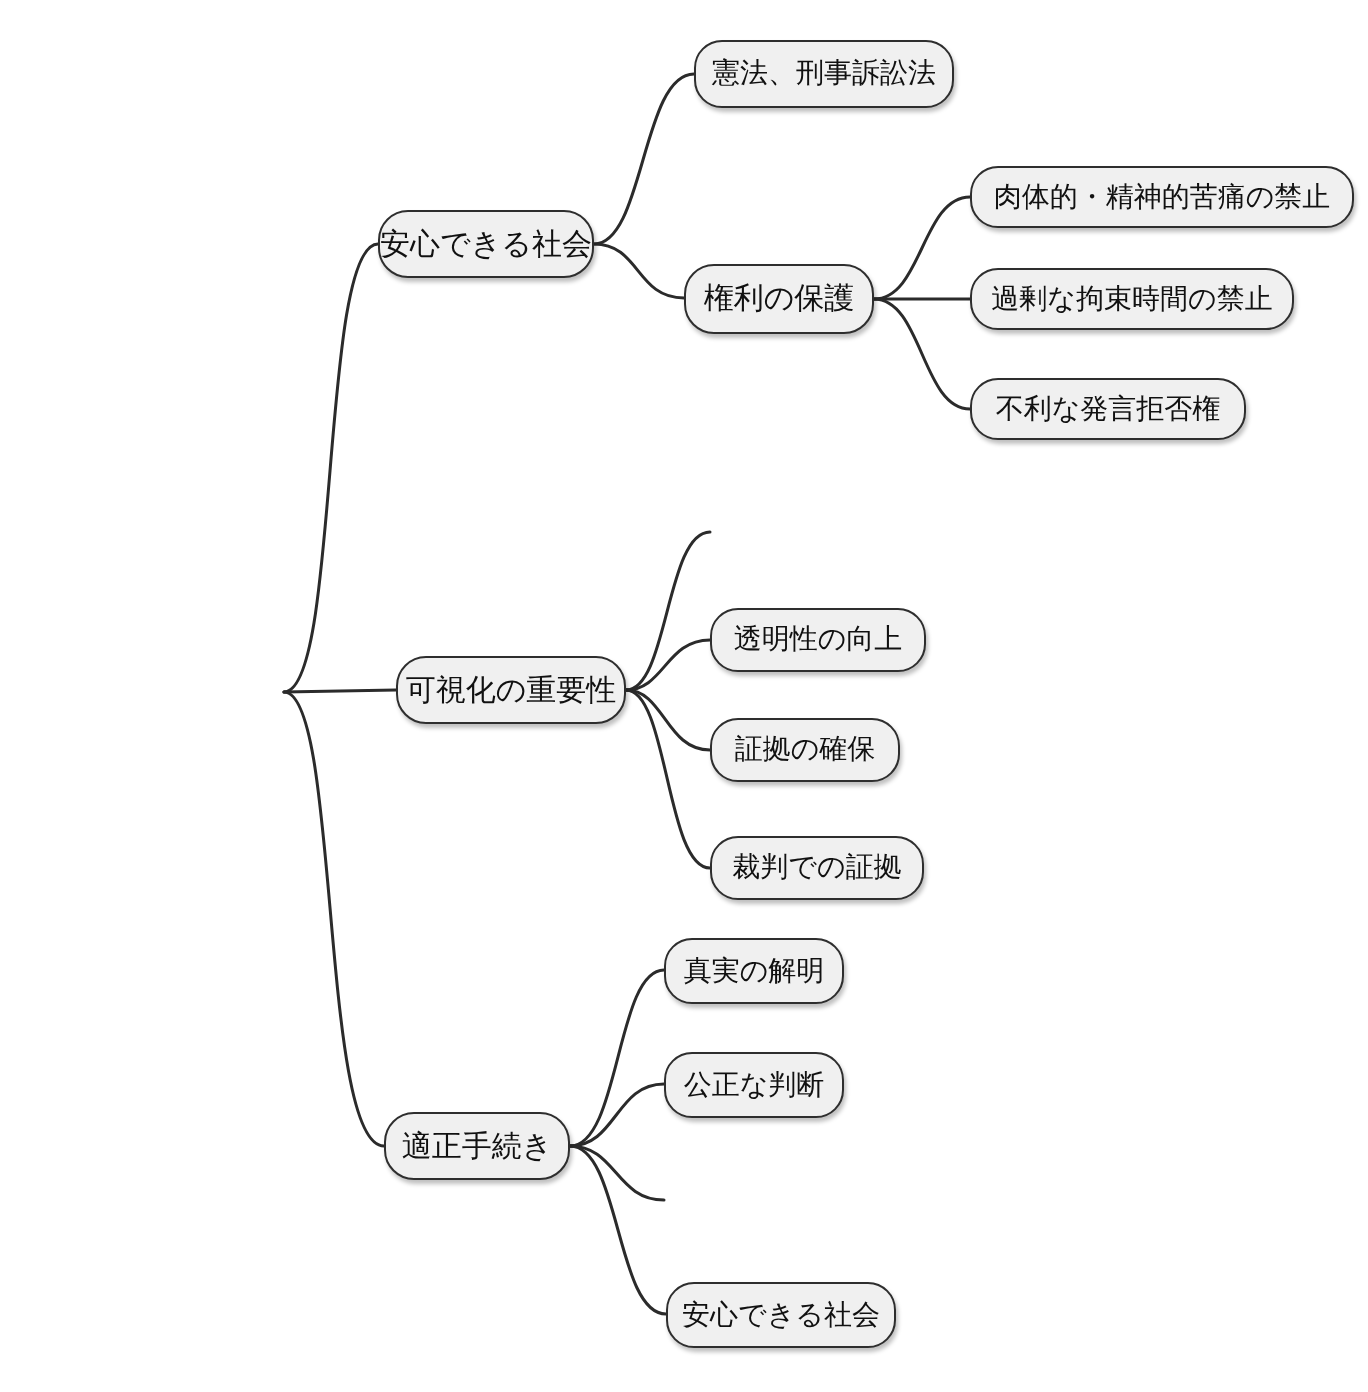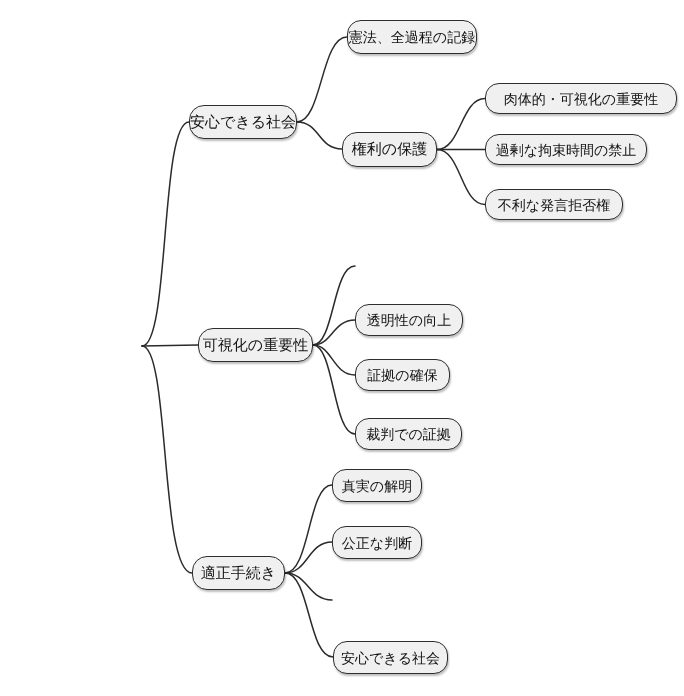--- a/index.html
+++ b/index.html
@@ -70,25 +70,25 @@
 
     <path d="M285,573 C310,573 308,485 332,485"></path>
     <path d="M285,573 C308,573 308,542 332,542"></path>
     <path d="M285,573 C308,573 308,600 332,600"></path>
     <path d="M285,573 C310,573 308,657 333,657"></path>
   </svg>
 
 
   <div class="node" style="left:189px; top:105px; width:108px; height:34px;">安心できる社会</div>
 
-  <div class="node small" style="left:347px; top:20px; width:130px; height:34px;">憲法、全過程の記録</div>
+  <div class="node small" style="left:347px; top:20px; width:130px; height:34px;">憲法、刑事訴訟法</div>
 
   <div class="node" style="left:342px; top:132px; width:95px; height:35px;">権利の保護</div>
 
-  <div class="node small" style="left:485px; top:83px; width:192px; height:31px;">肉体的・可視化の重要性</div>
+  <div class="node small" style="left:485px; top:83px; width:192px; height:31px;">肉体的・精神的苦痛の禁止</div>
 
   <div class="node small" style="left:485px; top:134px; width:162px; height:31px;">過剰な拘束時間の禁止</div>
 
   <div class="node small" style="left:485px; top:189px; width:138px; height:31px;">不利な発言拒否権</div>
 
   <div class="node" style="left:198px; top:328px; width:115px; height:34px;">可視化の重要性</div>
 
 
   <div class="node small" style="left:355px; top:304px; width:108px; height:32px;">透明性の向上</div>
 

